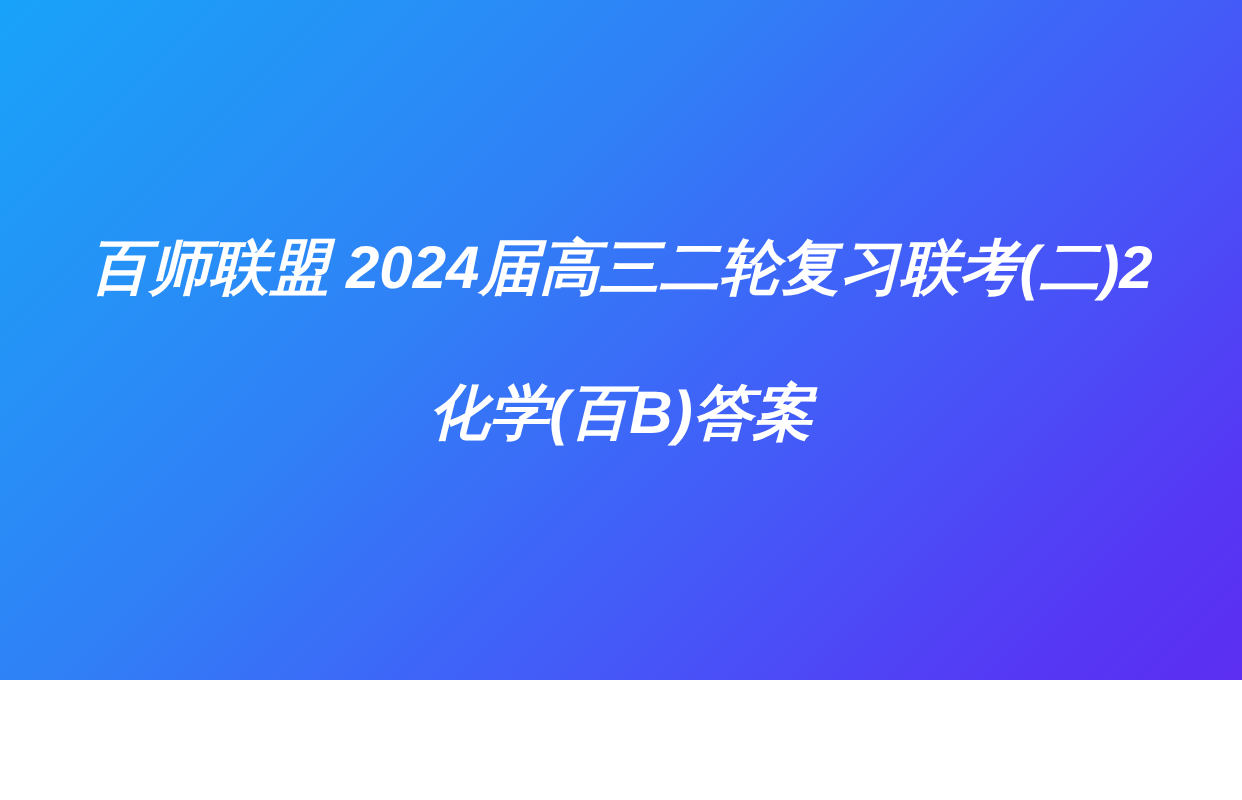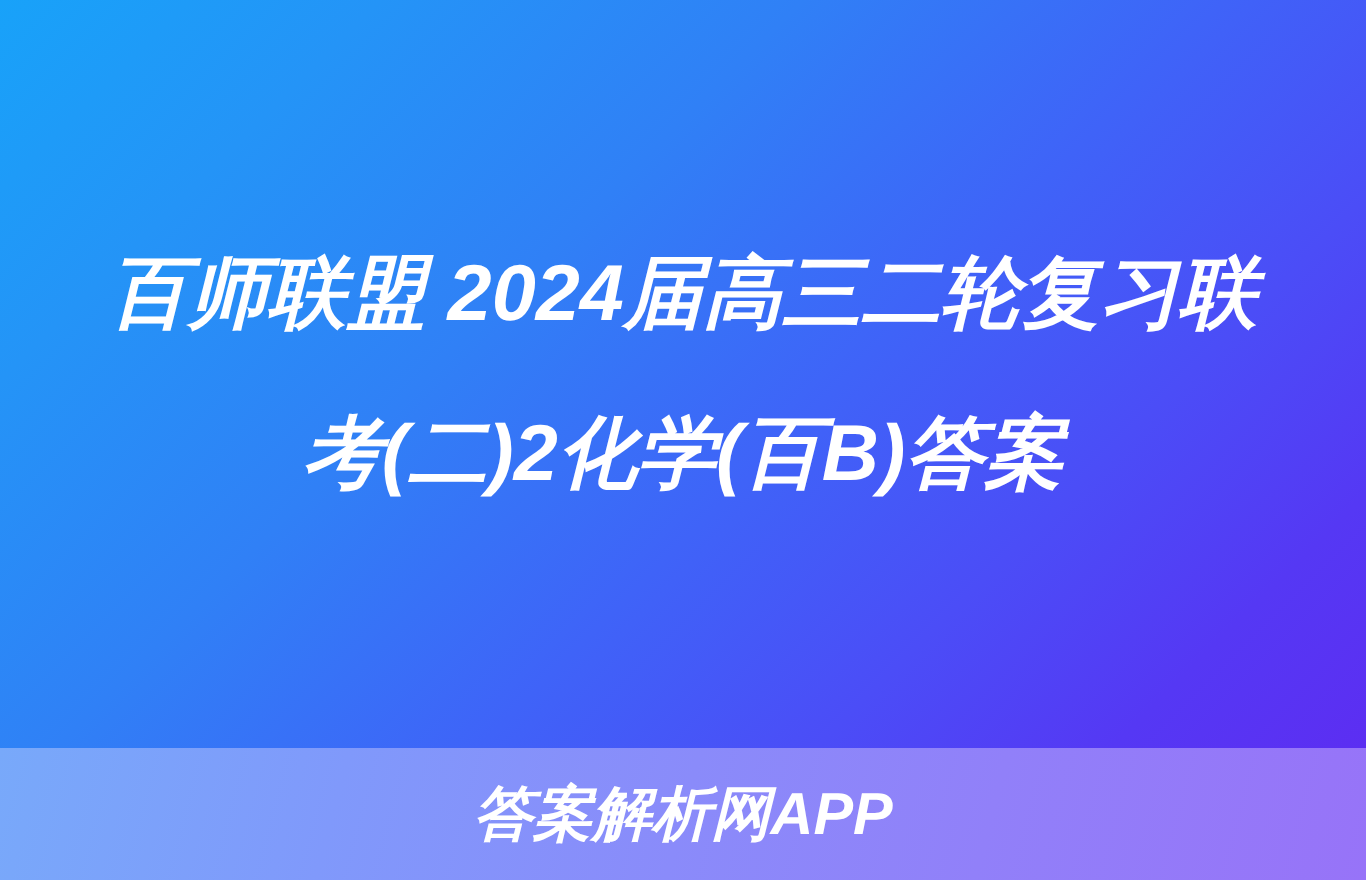--- a/index.html
+++ b/index.html
@@ -47,21 +47,21 @@
     display: flex;
     align-items: center;
     justify-content: center;
     padding: 0 70px;
   }
 
   .hero-title {
     width: 100%;
     text-align: center;
     color: #ffffff;
-    font-size: 72px;
+    font-size: 60px;
     line-height: 145px;
     font-weight: 700;
     font-style: italic;
     letter-spacing: 0px;
     word-break: break-all;
     white-space: normal;
     text-rendering: geometricPrecision;
   }
 
   
@@ -98,17 +98,14 @@
 <body>
 
 <div id="card">
 
   <div class="hero"></div>
 
   <div class="hero-inner">
     <div class="hero-title">百师联盟 2024届高三二轮复习联考(二)2化学(百B)答案</div>
   </div>
 
-  <div class="brand-band">
-    <div class="brand-text">答案解析网APP</div>
-  </div>
 
 </div>
 
 </body></html>

